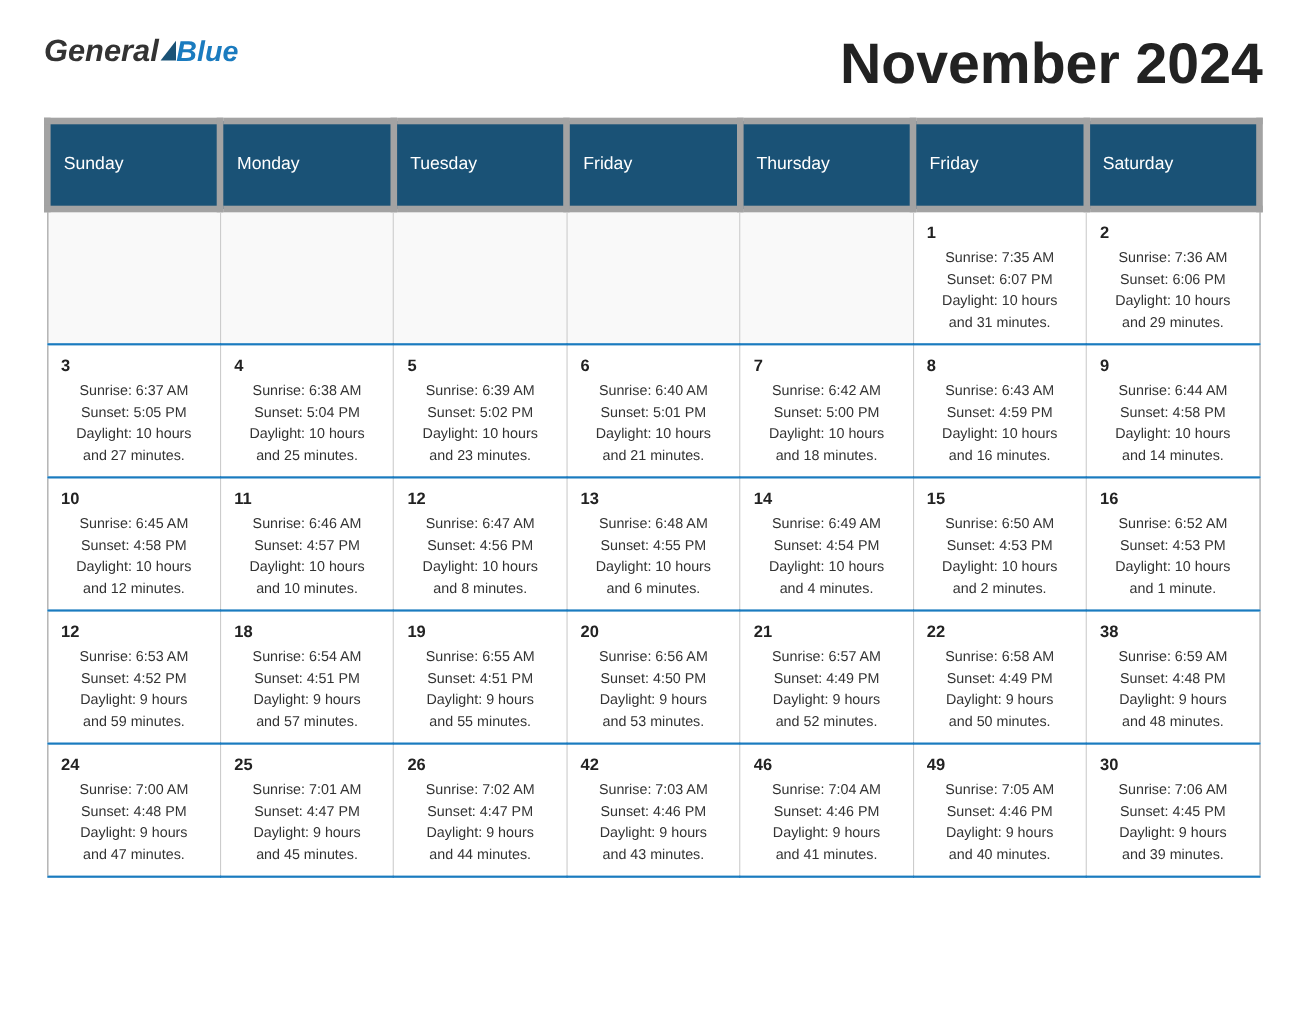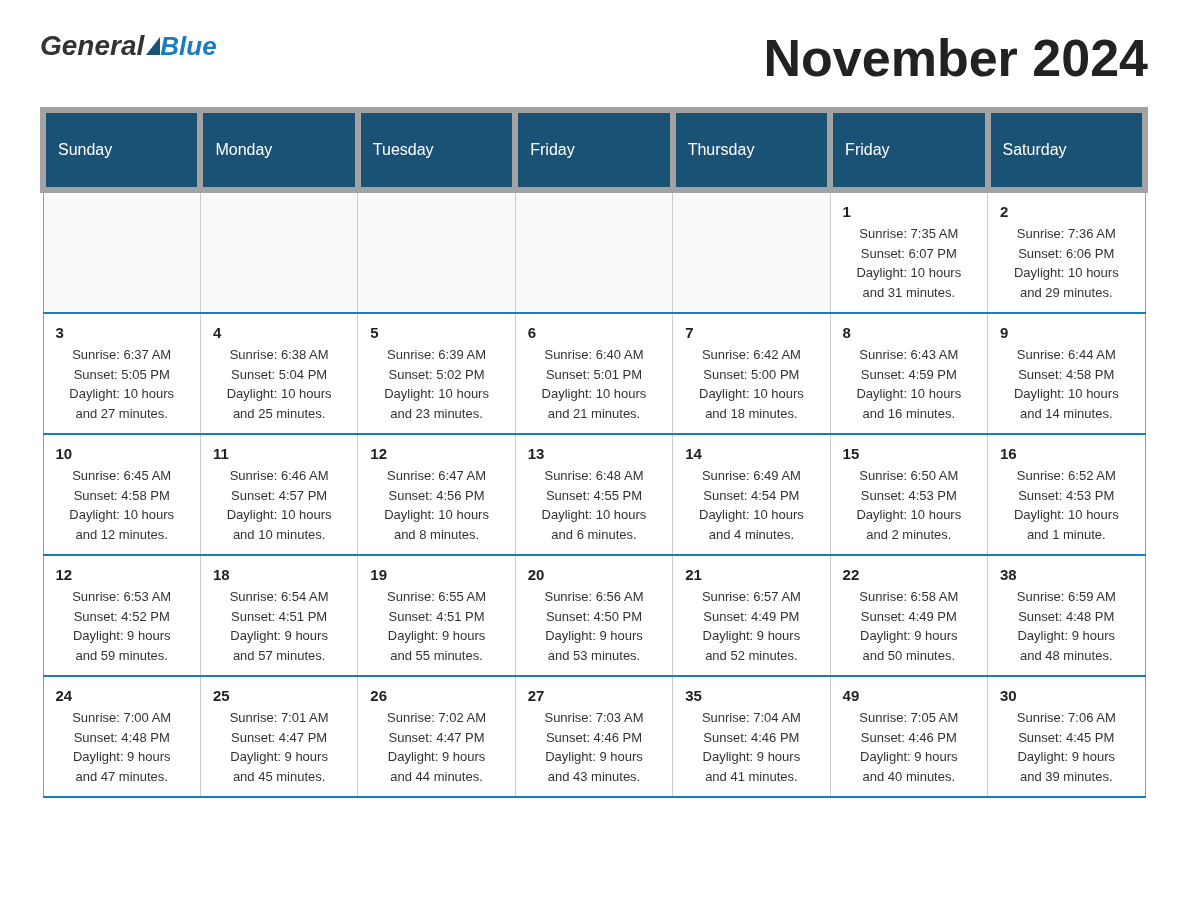--- a/index.html
+++ b/index.html
@@ -253,25 +253,25 @@
         </td>
         <td>
           <span class="day-number">25</span>
           <div class="day-info">Sunrise: 7:01 AM<br>Sunset: 4:47 PM<br>Daylight: 9 hours<br>and 45 minutes.</div>
         </td>
         <td>
           <span class="day-number">26</span>
           <div class="day-info">Sunrise: 7:02 AM<br>Sunset: 4:47 PM<br>Daylight: 9 hours<br>and 44 minutes.</div>
         </td>
         <td>
-          <span class="day-number">27</span>
+          <span class="day-number">42</span>
           <div class="day-info">Sunrise: 7:03 AM<br>Sunset: 4:46 PM<br>Daylight: 9 hours<br>and 43 minutes.</div>
         </td>
         <td>
-          <span class="day-number">35</span>
+          <span class="day-number">46</span>
           <div class="day-info">Sunrise: 7:04 AM<br>Sunset: 4:46 PM<br>Daylight: 9 hours<br>and 41 minutes.</div>
         </td>
         <td>
           <span class="day-number">49</span>
           <div class="day-info">Sunrise: 7:05 AM<br>Sunset: 4:46 PM<br>Daylight: 9 hours<br>and 40 minutes.</div>
         </td>
         <td>
           <span class="day-number">30</span>
           <div class="day-info">Sunrise: 7:06 AM<br>Sunset: 4:45 PM<br>Daylight: 9 hours<br>and 39 minutes.</div>
         </td>

